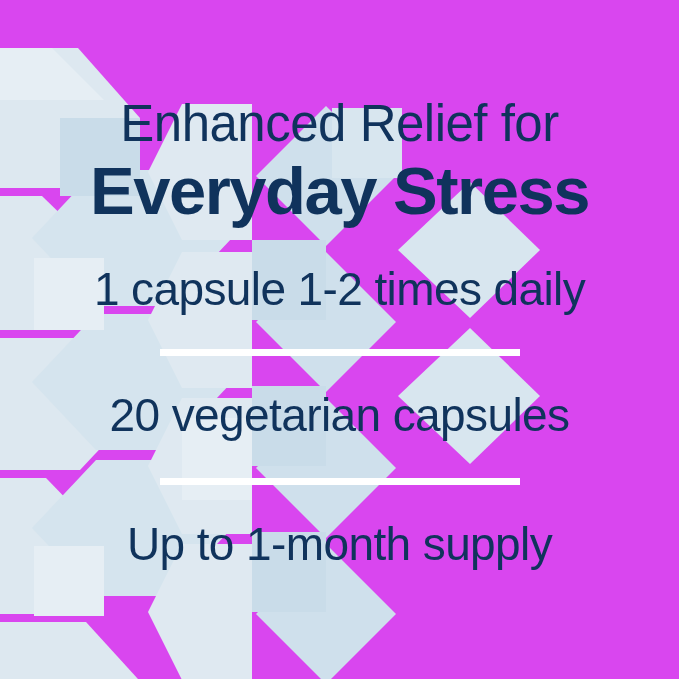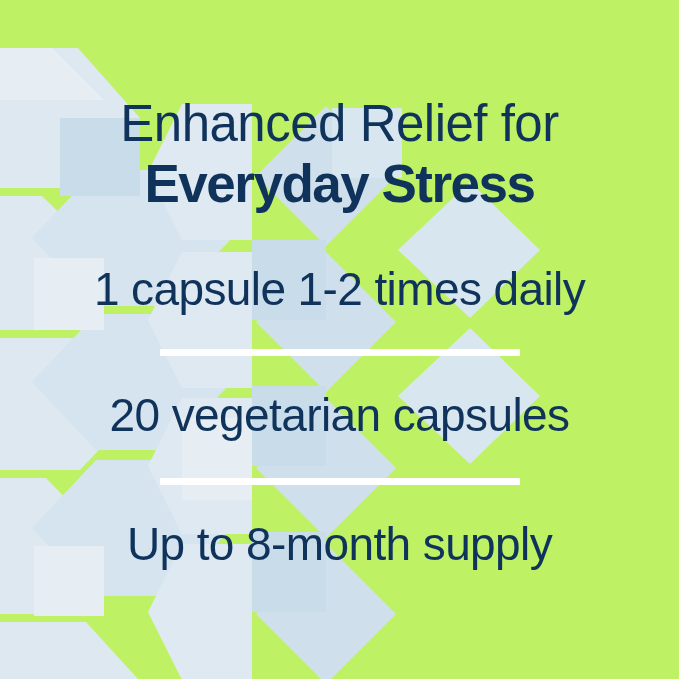--- a/index.html
+++ b/index.html
@@ -5,21 +5,21 @@
   html, body {
     margin: 0;
     padding: 0;
     background: #ffffff;
   }
   #banner {
     position: relative;
     width: 679px;
     height: 679px;
     overflow: hidden;
-    background: #bef264;
+    background: #d946ef;
     font-family: "Liberation Sans", sans-serif;
   }
   #pattern-layer {
     position: absolute;
     left: 0;
     top: 0;
     width: 679px;
     height: 679px;
     pointer-events: none;
   }
@@ -46,21 +46,21 @@
     line-height: 1.0;
     white-space: nowrap;
   }
   .headline-large {
     position: absolute;
     left: 0;
     right: 0;
     top: 157px;
     text-align: center;
     color: #10335c;
-    font-size: 53px;
+    font-size: 67px;
     font-weight: 700;
     letter-spacing: -1.5px;
     line-height: 1.0;
     white-space: nowrap;
   }
   .fact-line {
     position: absolute;
     left: 0;
     right: 0;
     text-align: center;
@@ -148,16 +148,16 @@
     <div class="headline-large">Everyday Stress</div>
 
     <div class="fact-line" id="fact-1">1 capsule 1-2 times daily</div>
 
     <div class="divider" id="divider-1"></div>
 
     <div class="fact-line" id="fact-2">20 vegetarian capsules</div>
 
     <div class="divider" id="divider-2"></div>
 
-    <div class="fact-line" id="fact-3">Up to 8-month supply</div>
+    <div class="fact-line" id="fact-3">Up to 1-month supply</div>
 
   </div>
 </div>
 
 </body></html>

